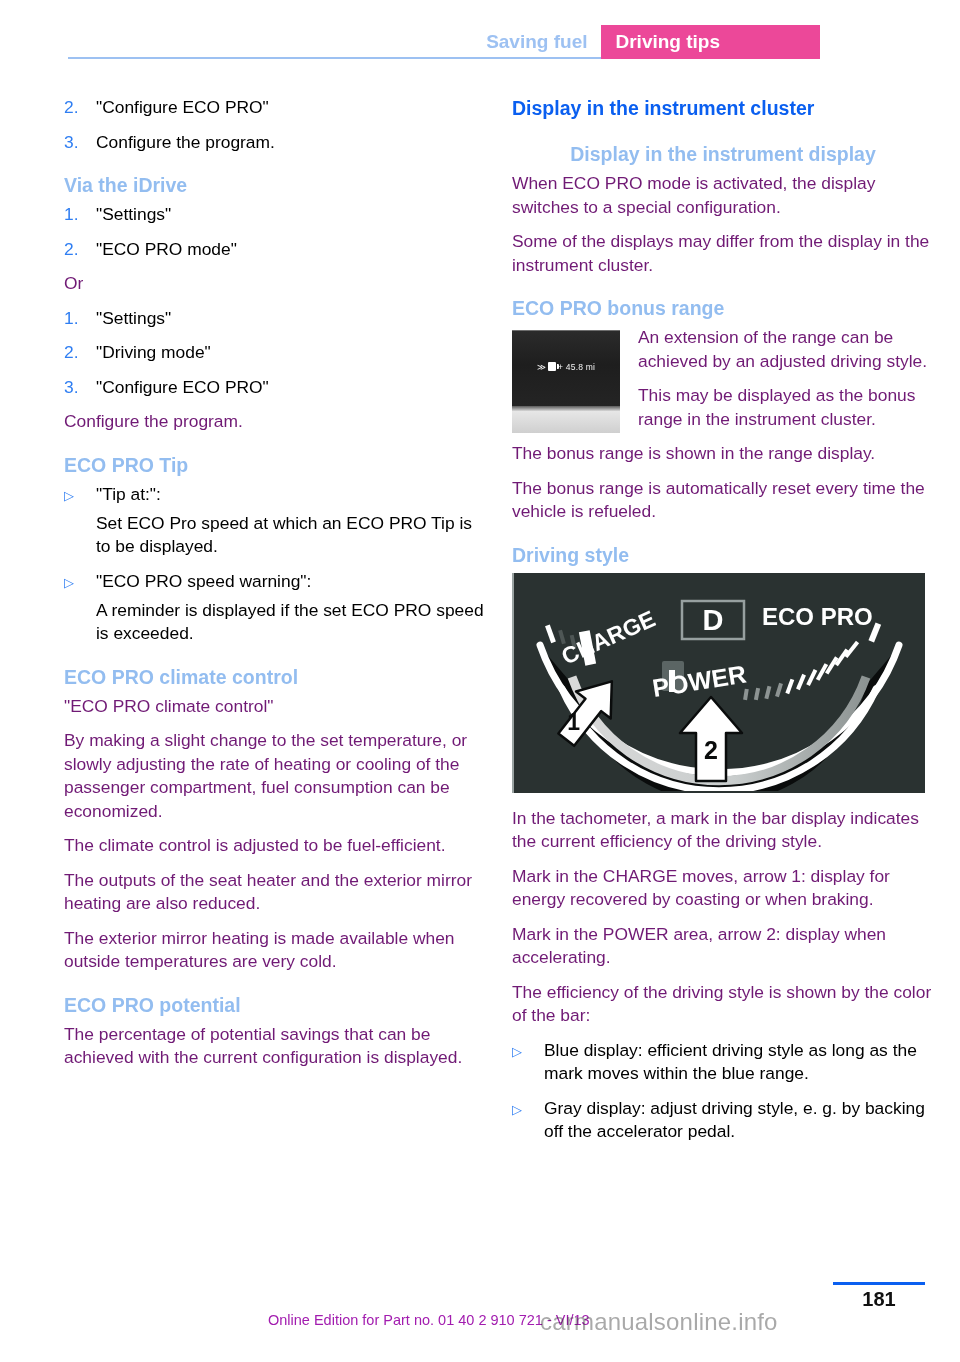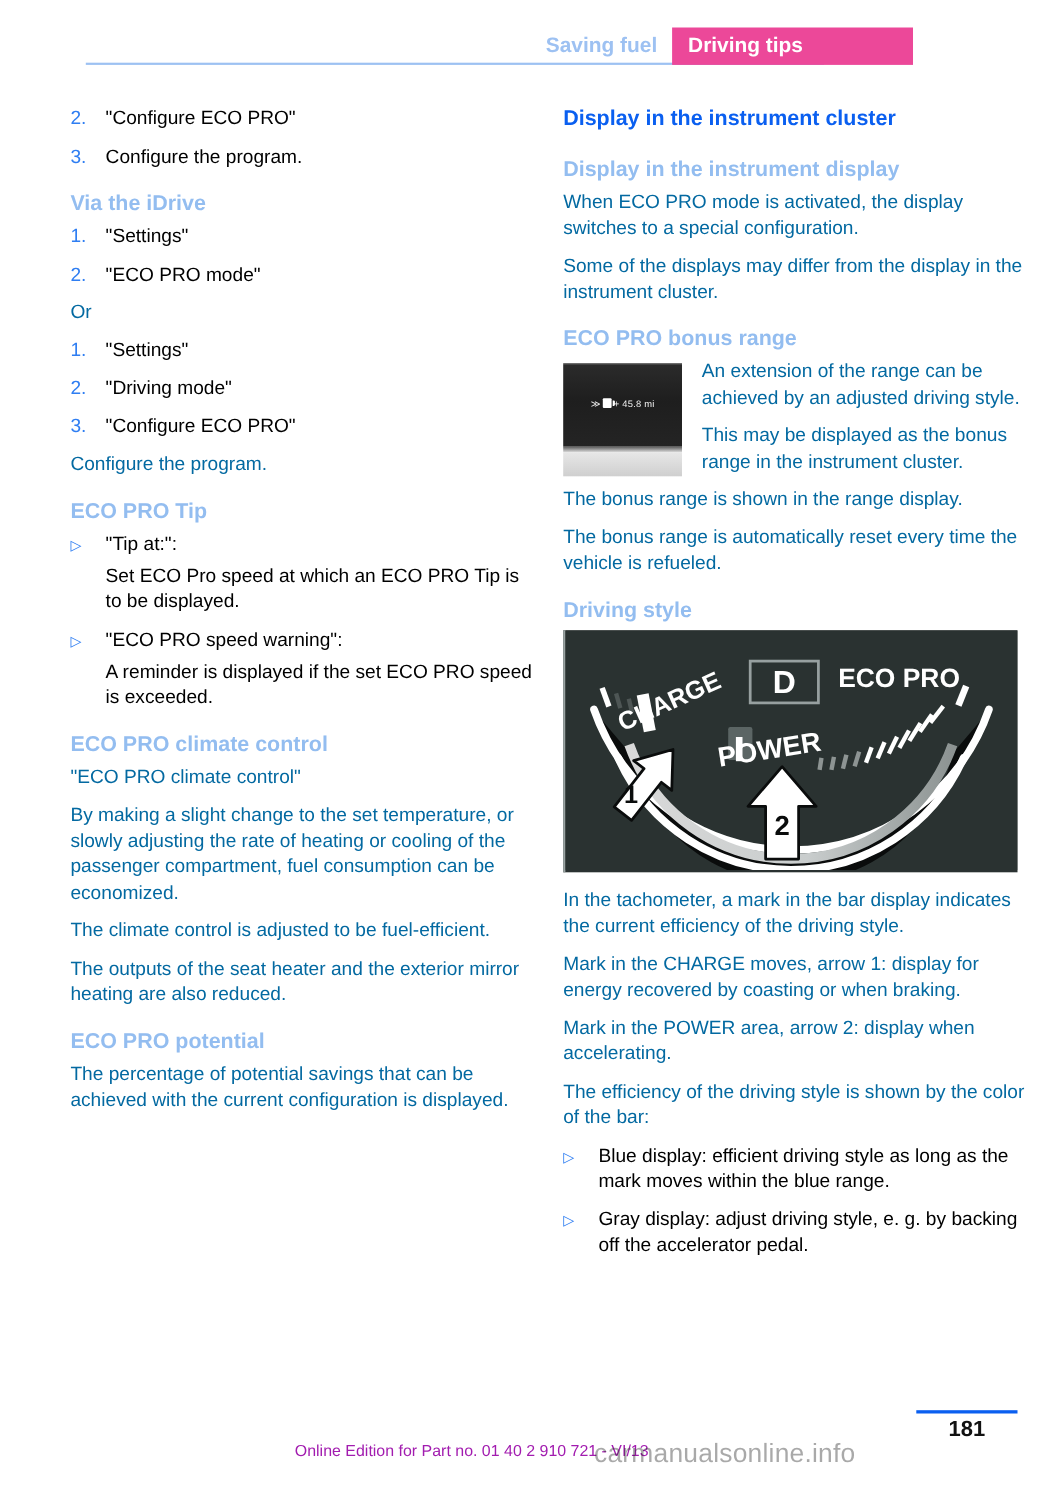--- a/index.html
+++ b/index.html
@@ -12,21 +12,21 @@
     height: 1362px;
     position: relative;
     font-family: "Liberation Sans", sans-serif;
     color: #000000;
     overflow: hidden;
   }
 
   
   .page-header {
     position: absolute;
-    top: 0; left: 14px;
+    top: 0; left: 4px;
     width: 816px;
     height: 62px;
   }
   .header-rule {
     position: absolute;
     left: 64px;
     top: 57px;
     width: 671px;
     height: 2px;
     background: #9dc1f2;
@@ -80,26 +80,26 @@
     margin: 0 0 22px 0;
     line-height: 24px;
   }
   .h2 {
     color: #93bdf0;
     font-size: 19.5px;
     font-weight: bold;
     margin: 19px 0 6px 0;
     line-height: 24px;
   }
-  .h2.tight { margin-top: 17px; }
+  .h2.tight { margin-top: 17px; text-align: center; }
   p.body {
     font-size: 17.4px;
     line-height: 23.5px;
     margin: 0 0 11px 0;
-    color: #0369a1;
+    color: #701a75;
   }
 
   
   .olist { margin: 0 0 4px 0; }
   .orow {
     display: flex;
     font-size: 17.4px;
     line-height: 23.5px;
     margin-bottom: 11px;
   }
@@ -310,20 +310,21 @@
       <span class="bmark">▷</span>
       <span class="btext">"ECO PRO speed warning":</span>
     </div>
     <p class="bsub">A reminder is displayed if the set ECO PRO speed is exceeded.</p>
 
     <h2 class="h2">ECO PRO climate control</h2>
     <p class="body">"ECO PRO climate control"</p>
     <p class="body">By making a slight change to the set temperature, or slowly adjusting the rate of heating or cooling of the passenger compartment, fuel consumption can be economized.</p>
     <p class="body">The climate control is adjusted to be fuel-efficient.</p>
     <p class="body">The outputs of the seat heater and the exterior mirror heating are also reduced.</p>
+    <p class="body">The exterior mirror heating is made available when outside temperatures are very cold.</p>
 
     <h2 class="h2">ECO PRO potential</h2>
     <p class="body">The percentage of potential savings that can be achieved with the current configuration is displayed.</p>
   </div>
 
   <div class="col col-right">
 
     <h1 class="h1">Display in the instrument cluster</h1>
 
     <h2 class="h2 tight" style="margin-top:0">Display in the instrument display</h2>

